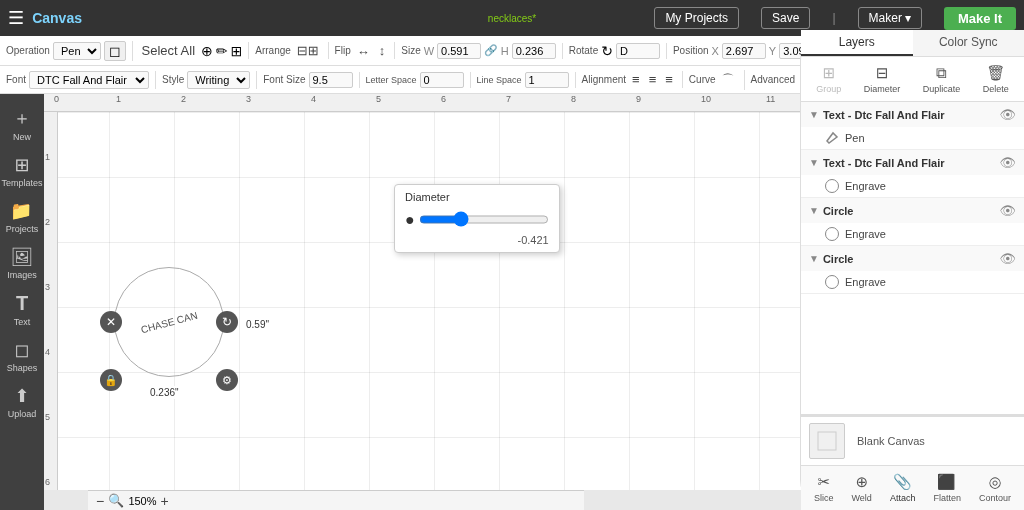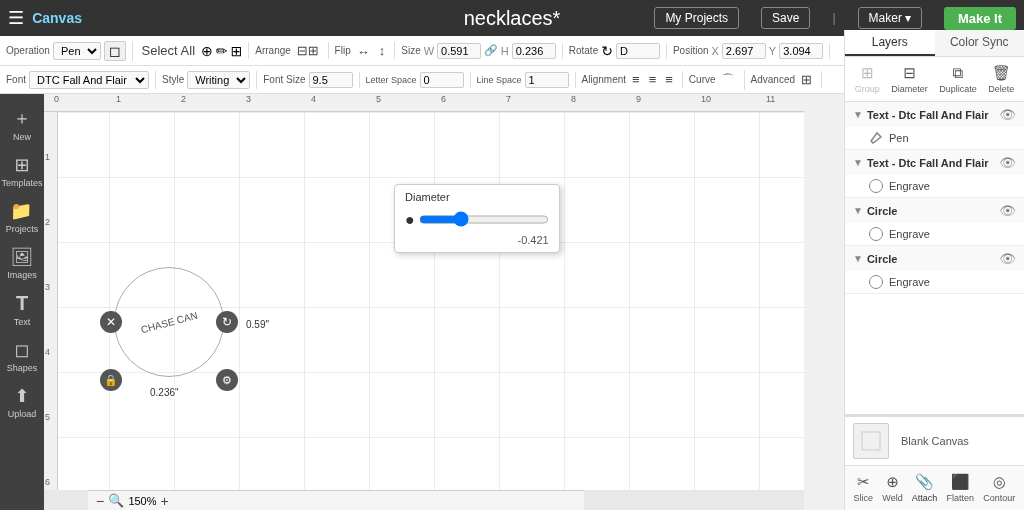--- a/index.html
+++ b/index.html
@@ -96,22 +96,22 @@
     #bottom-bar {
       position: absolute; left: 44px; right: 220px; bottom: 0; height: 20px;
       background: #f5f5f5; border-top: 1px solid #ccc; display: flex; align-items: center;
       padding: 0 8px; gap: 8px; font-size: 11px;
     }
     .zoom-controls { display: flex; align-items: center; gap: 4px; }
     .zoom-btn { background: none; border: none; cursor: pointer; font-size: 14px; color: #444; }
 
     
     #right-panel {
-      position: absolute; right: 0; top: 30px; width: 180px; bottom: 0;
-      background: #fff; border-left: 1px solid #ddd; display: flex; flex-direction: column;
+      position: absolute; right: 0; top: 30px; width: 224px; bottom: 0;
+      background: #fff; border-left: 1px solid #ddd; display: flex; flex-direction: column; border-radius: 30px;
     }
     #panel-tabs {
       display: flex; background: #f5f5f5; border-bottom: 1px solid #ddd;
     }
     .panel-tab {
       flex: 1; text-align: center; padding: 5px; font-size: 12px; cursor: pointer; color: #555;
       border-bottom: 2px solid transparent;
     }
     .panel-tab.active { color: #333; border-bottom-color: #333; background: #fff; }
     .panel-actions {
@@ -163,21 +163,21 @@
     
     #layers-list::-webkit-scrollbar { width: 4px; }
     #layers-list::-webkit-scrollbar-thumb { background: #ccc; border-radius: 2px; }
   </style>
 </head>
 <body>
 
 <div id="topbar">
   <span style="font-size:18px;cursor:pointer;">☰</span>
   <span style="font-size:14px;font-weight:bold;color:#7dd3fc;">Canvas</span>
-  <span style="position:absolute;left:50%;transform:translateX(-50%);font-size:20px;color:#ffffff;">necklaces*</span>
+  <span style="position:absolute;left:50%;transform:translateX(-50%);font-size:10px;color:#84cc16;">necklaces*</span>
   <div style="margin-left:auto;display:flex;align-items:center;gap:22px;">
     <button class="btn">My Projects</button>
     <button class="btn">Save</button>
     <span style="color:#888;">|</span>
     <button class="btn maker-btn">
       <span>Maker</span>
       <span>▾</span>
     </button>
     <button class="btn-green">Make It</button>
   </div>

